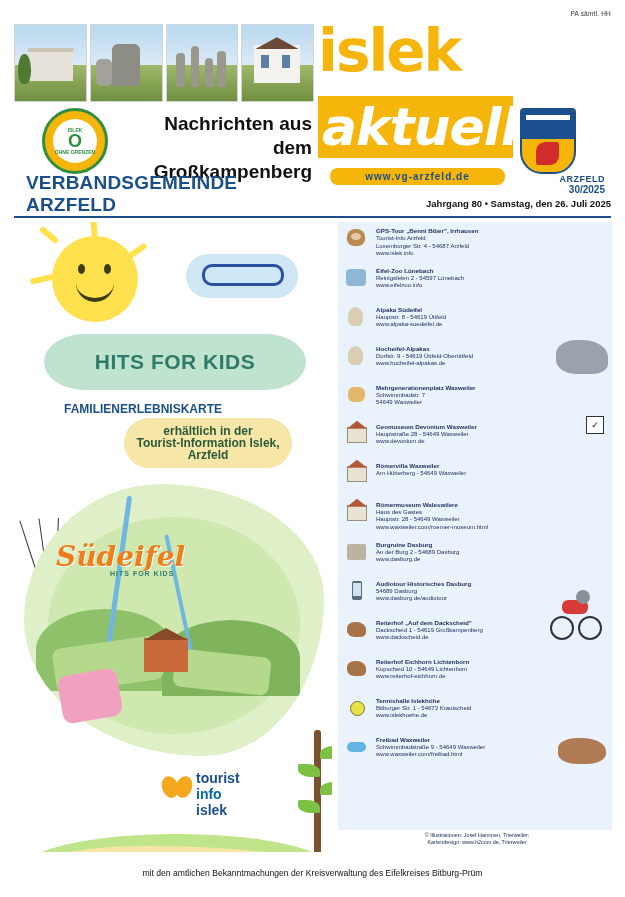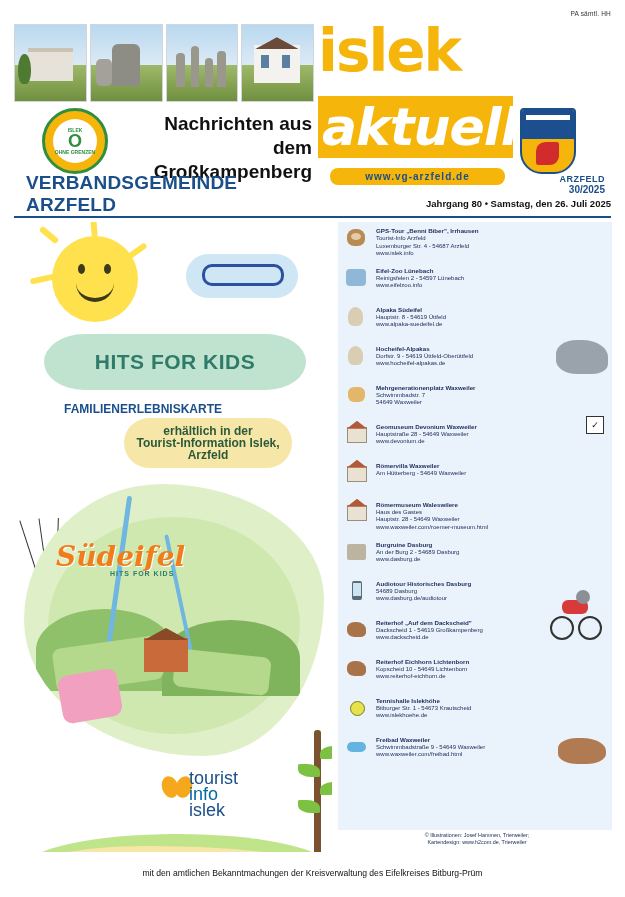--- a/index.html
+++ b/index.html
@@ -181,21 +181,21 @@
   .lines-deco{position:absolute;left:18px;top:296px;width:60px;height:56px;}
   .lines-deco i{position:absolute;width:1px;height:54px;background:#333;transform-origin:bottom;}
 
   .bike-shape{position:absolute;left:46px;top:450px;width:60px;height:48px;background:#f2a0c0;border-radius:10px;transform:rotate(-10deg);}
   .barn{position:absolute;left:130px;top:416px;width:44px;height:34px;background:#c96a3a;}
   .barn .roof{position:absolute;left:-4px;top:-10px;width:52px;height:12px;background:#8a4a28;clip-path:polygon(8% 100%,50% 0,92% 100%);}
 
   .tourist-logo{
     position:absolute;left:150px;top:546px;width:120px;height:56px;
   }
-  .tl-text{position:absolute;left:25px;top:2px;font-size:18px;font-weight:normal;color:#1b4f8a;line-height:16px;}
+  .tl-text{position:absolute;left:32px;top:2px;font-size:14px;font-weight:bold;color:#1b4f8a;line-height:16px;}
   .tl-text .o{color:#0369a1;}
   .butterfly{position:absolute;left:-2px;top:8px;width:34px;height:28px;}
   .butterfly .w{position:absolute;width:16px;height:22px;border-radius:50%;}
   .butterfly .wl{left:0;background:#f5a81c;transform:rotate(-18deg);}
   .butterfly .wr{left:14px;background:#f5a81c;transform:rotate(18deg);}
 
   .tree-right{position:absolute;left:288px;top:508px;width:30px;height:130px;}
   .tree-right .trunk{position:absolute;left:12px;top:0;width:7px;height:130px;background:#7a5230;border-radius:3px;}
   .tree-right .leaf{position:absolute;width:22px;height:13px;background:#7cc142;border-radius:60% 10% 60% 10%;}
 

